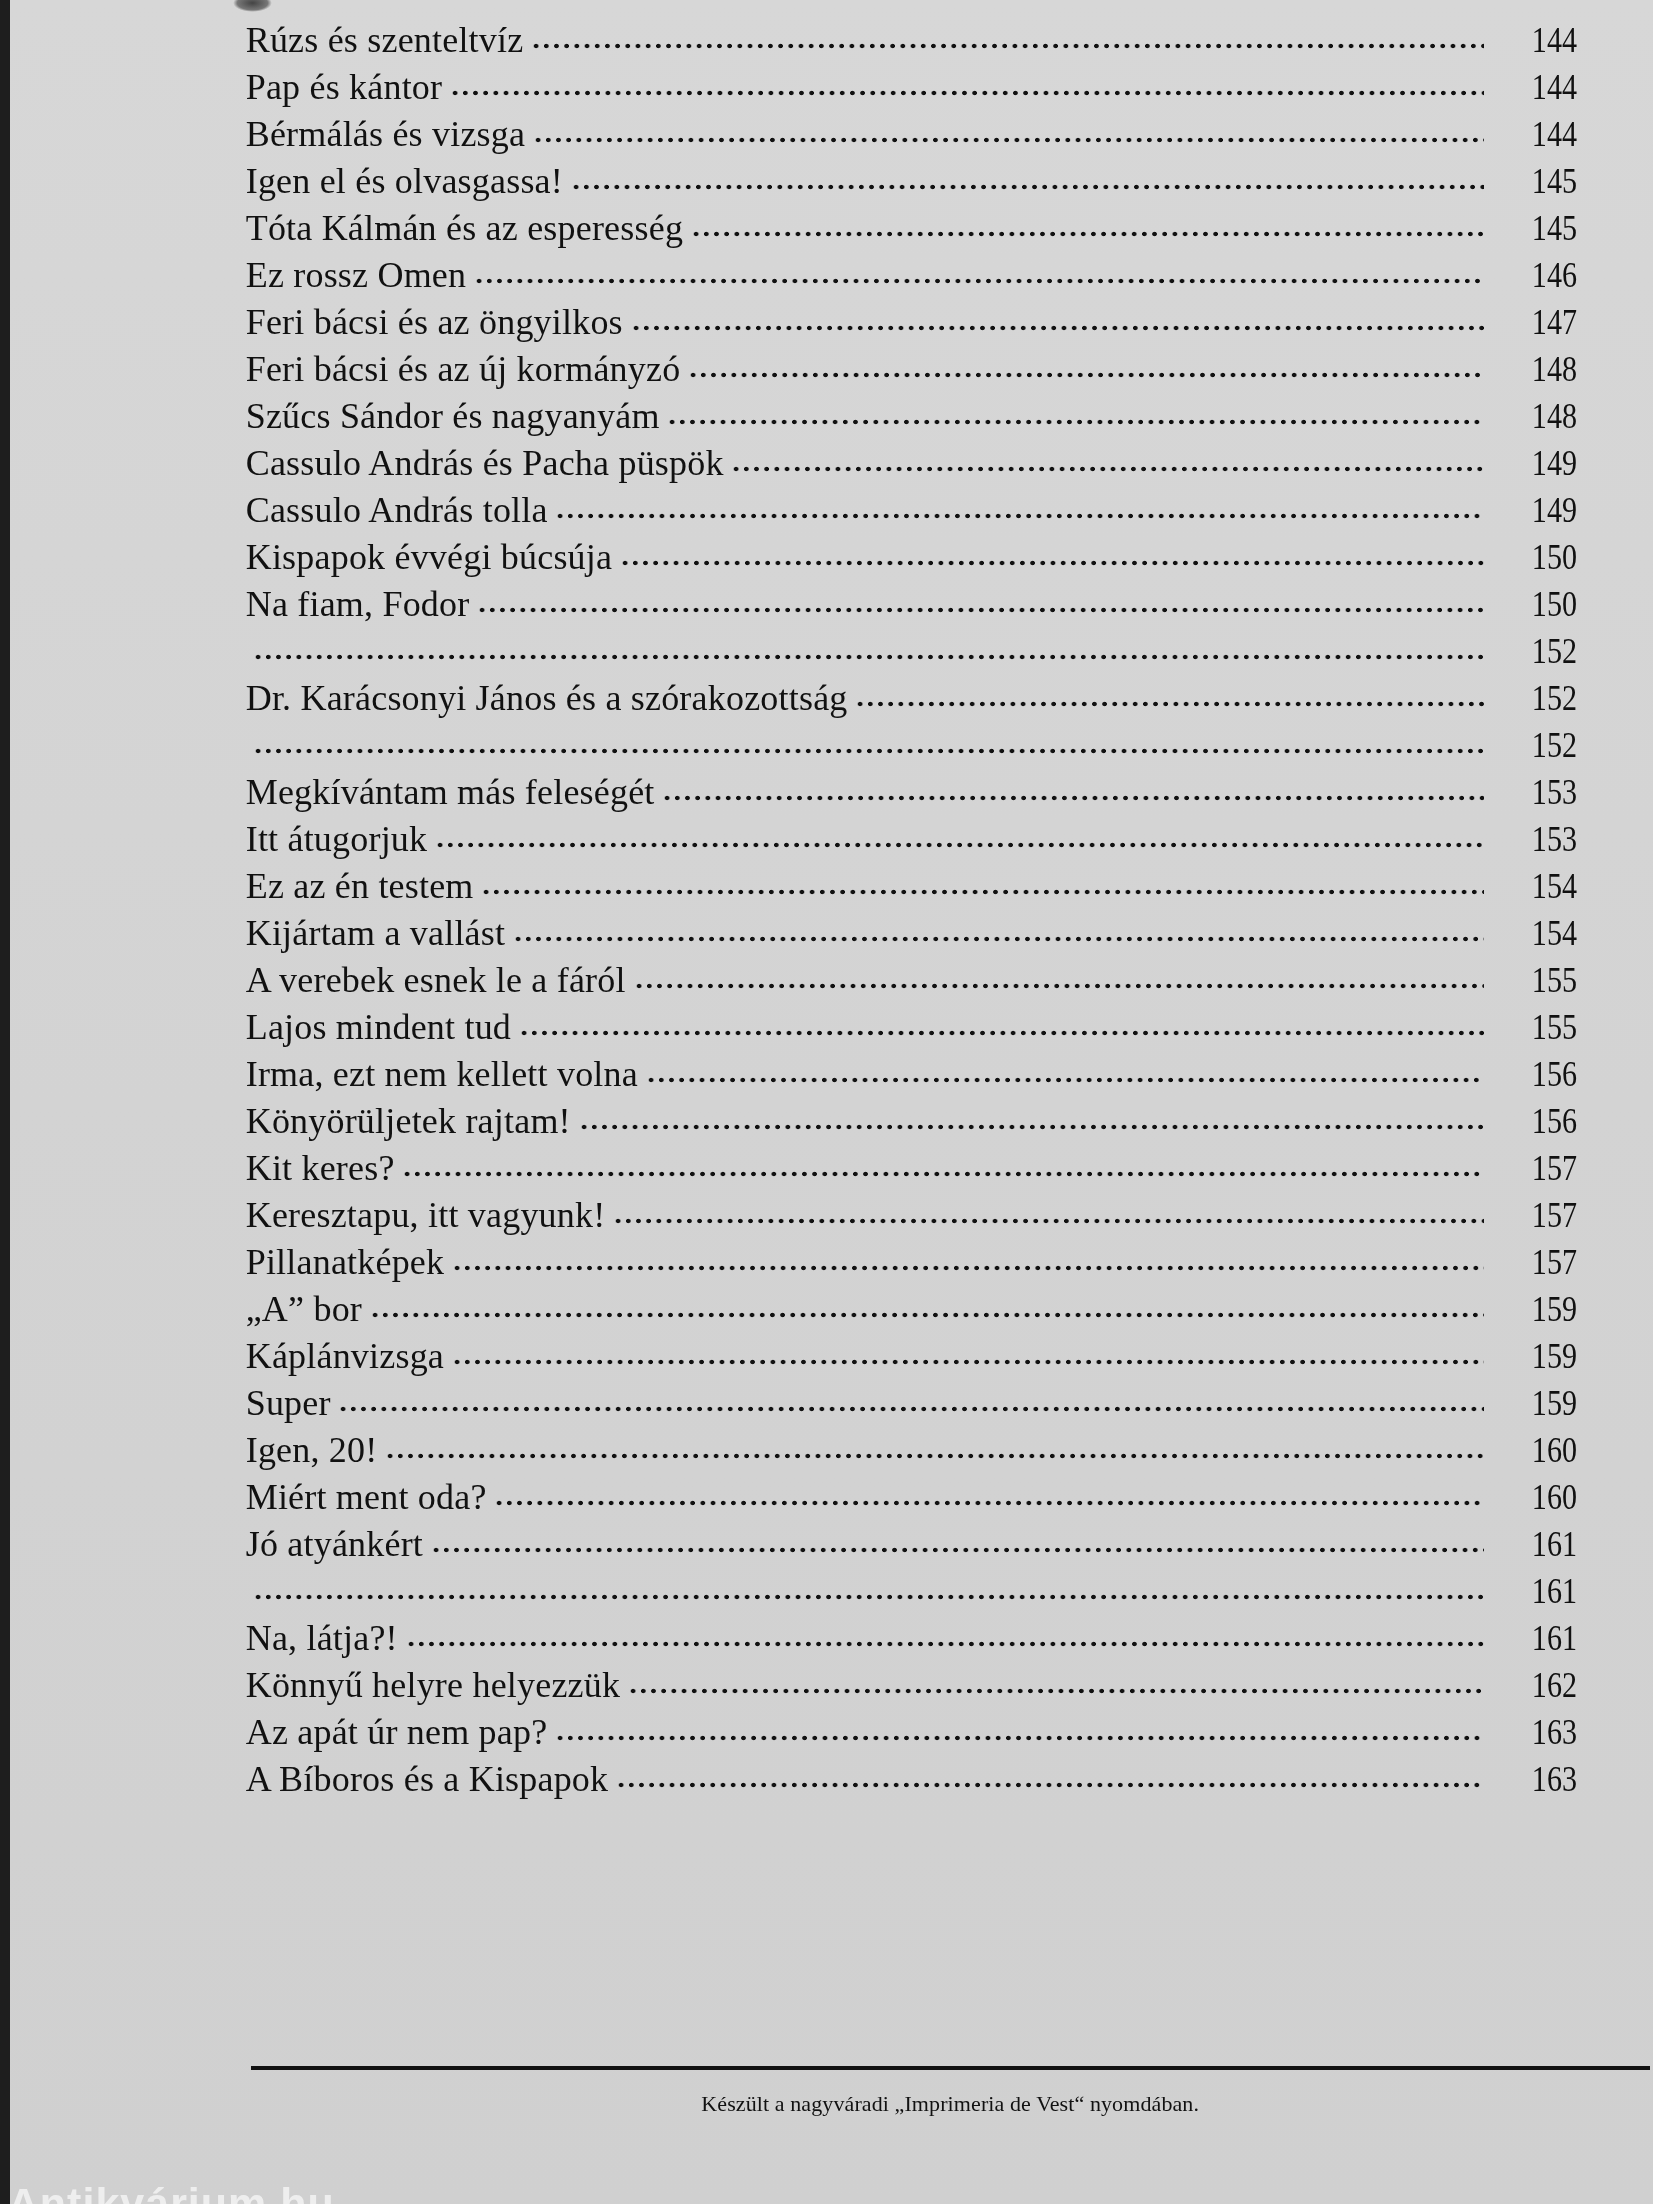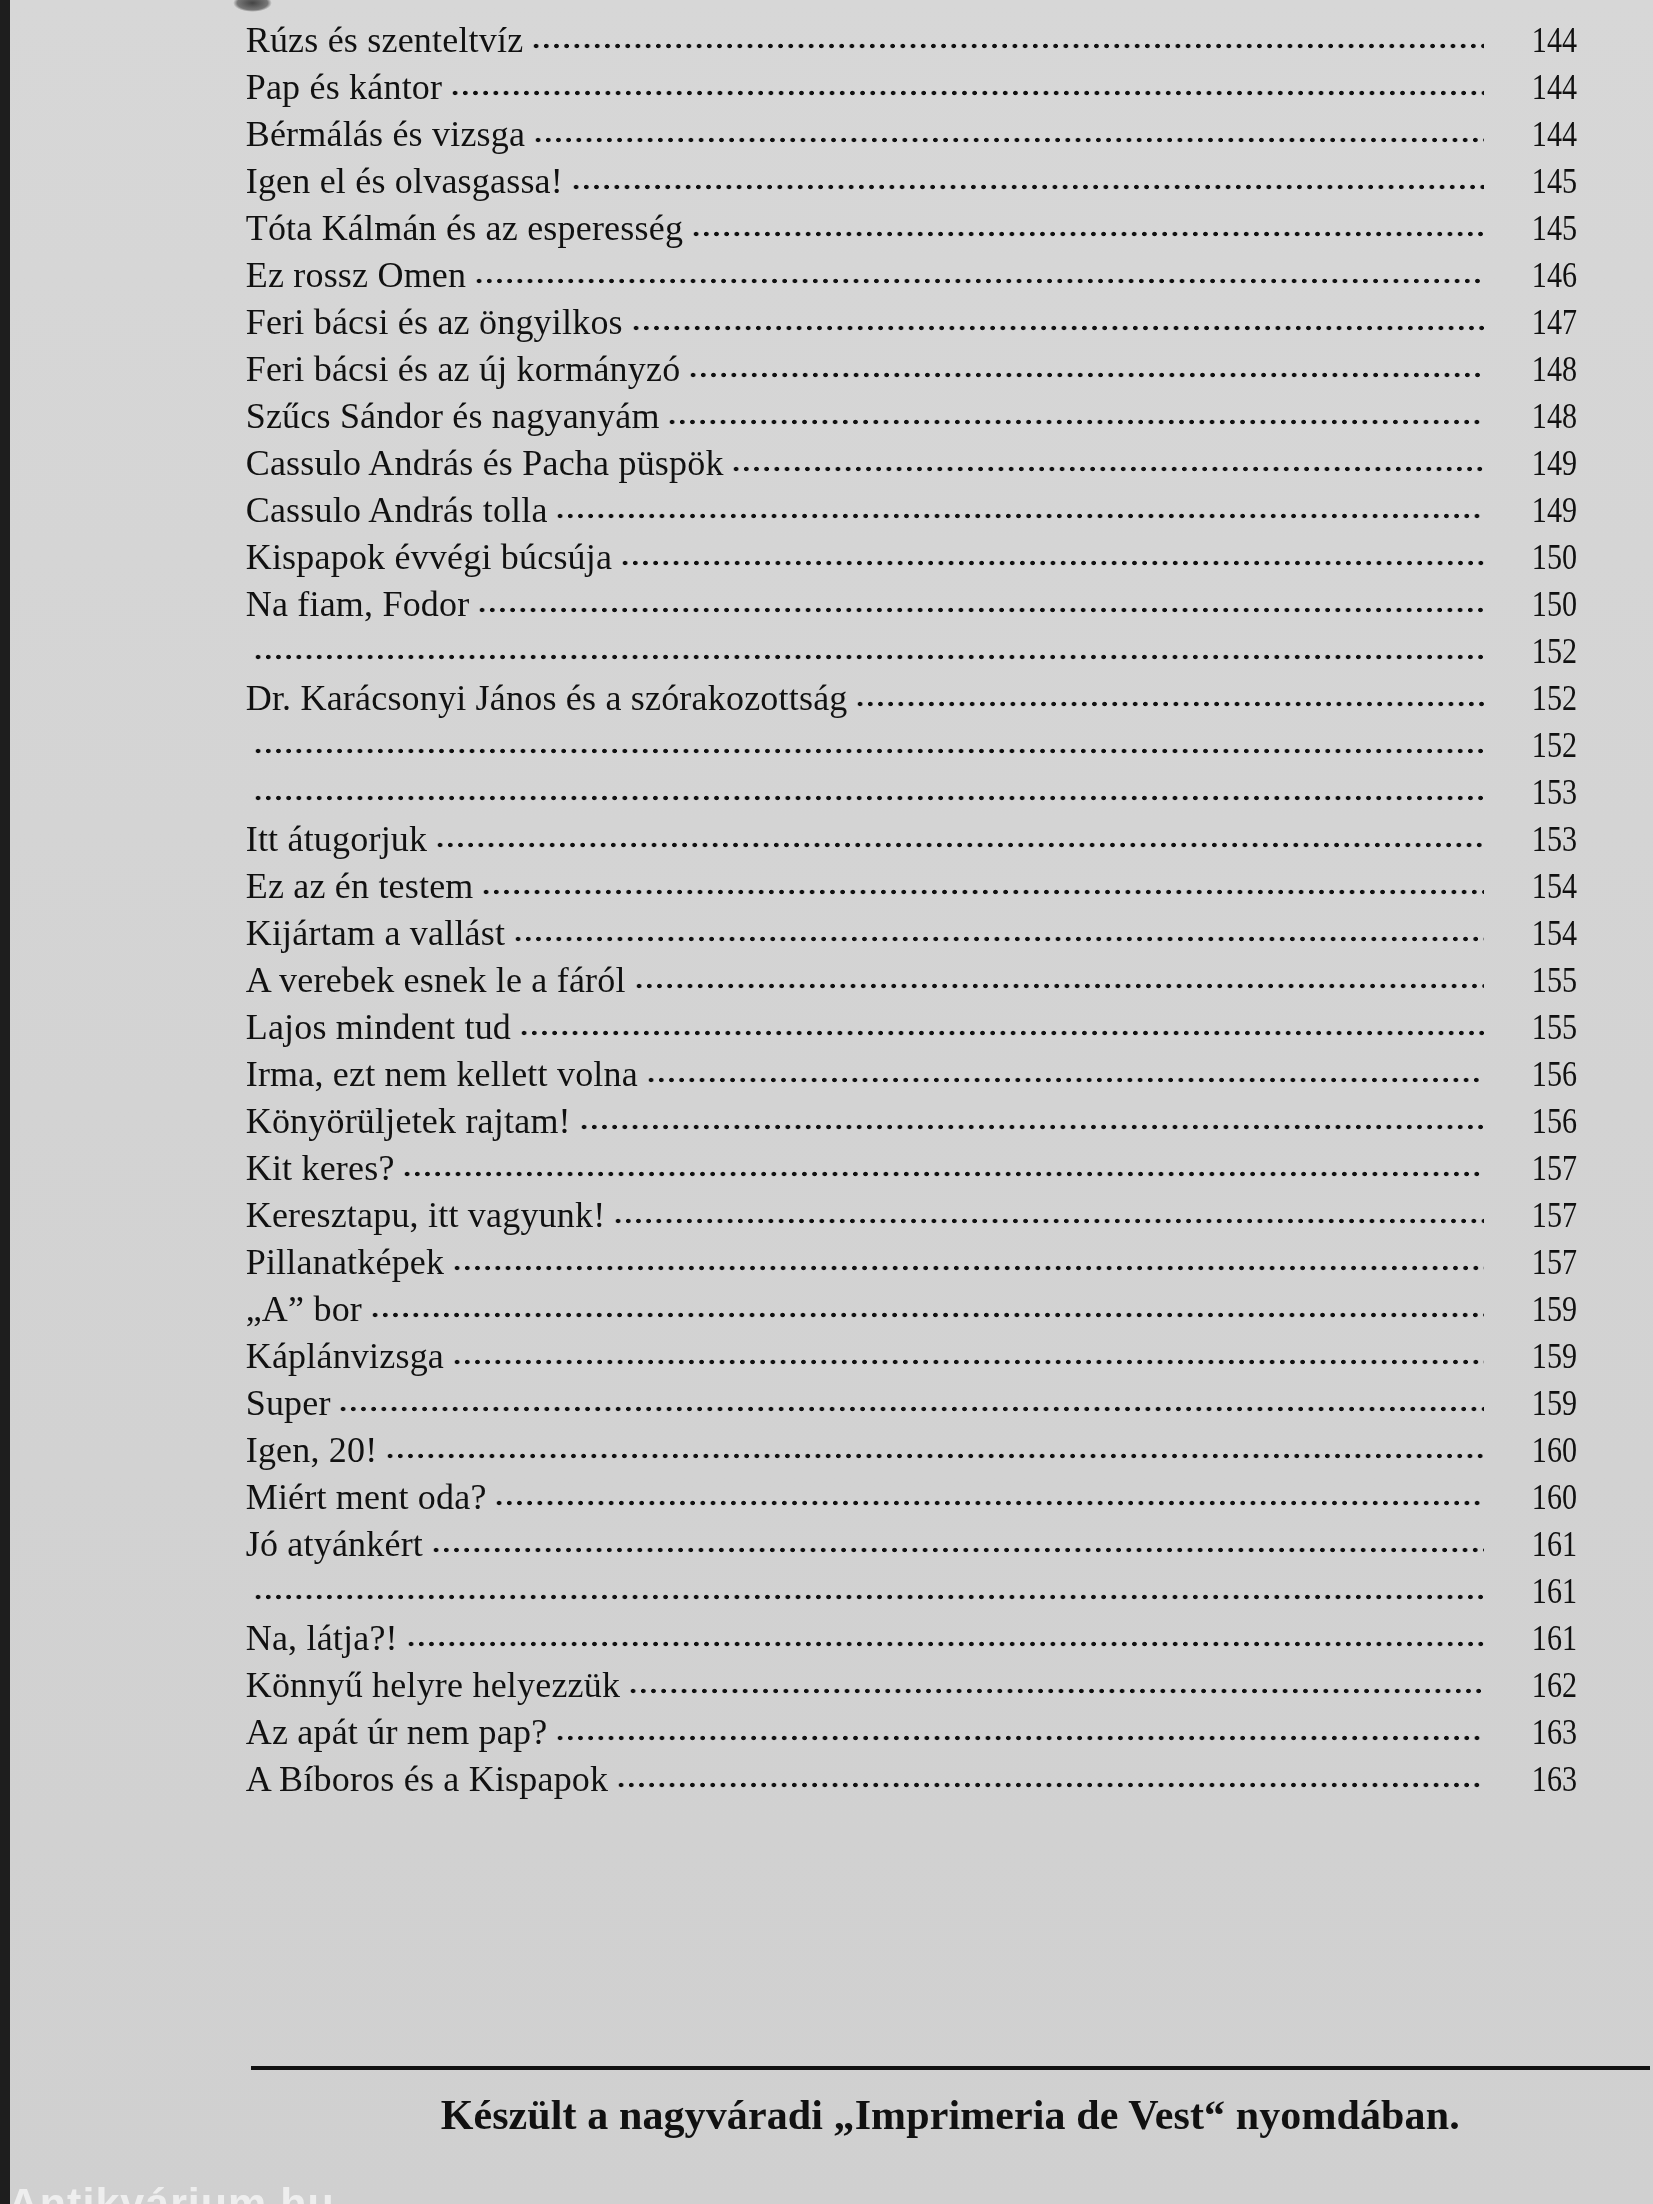--- a/index.html
+++ b/index.html
@@ -41,21 +41,21 @@
     width: 60px; text-align: right; font-size: 35px; white-space: nowrap;
     font-family: "Liberation Sans Narrow", "Liberation Serif", serif;
     transform: scaleX(0.86); transform-origin: right center;
   }
   .rule {
     position: absolute; left: 241px; top: 2066px; width: 1399px; height: 3.9px;
     background: #111;
   }
   .colophon {
     position: absolute; left: 241px; top: 2091px; width: 1399px;
-    text-align: center; font-size: 42px; letter-spacing: 0.1px; font-weight: bold;
+    text-align: center; font-size: 22px; letter-spacing: 0.1px;
   }
   .watermark {
     position: absolute; left: 7.8px; top: 2179px; font-size: 43px; font-weight: bold;
     font-family: "Liberation Sans", sans-serif; color: #f4f4f4;
     opacity: 0.85; letter-spacing: 1px;
   }
 </style>
 </head>
 <body>
 
@@ -137,20 +137,21 @@
       <div class="toc-row">
         <span class="toc-title">Dr. Karácsonyi János és a szórakozottság</span>
         <span class="toc-leader"></span>
         <span class="toc-page">152</span>
       </div>
       <div class="toc-row">
         <span class="toc-leader"></span>
         <span class="toc-page">152</span>
       </div>
       <div class="toc-row">
+        <span class="toc-title">Megkívántam más feleségét</span>
         <span class="toc-leader"></span>
         <span class="toc-page">153</span>
       </div>
       <div class="toc-row">
         <span class="toc-title">Itt átugorjuk</span>
         <span class="toc-leader"></span>
         <span class="toc-page">153</span>
       </div>
       <div class="toc-row">
         <span class="toc-title">Ez az én testem</span>

